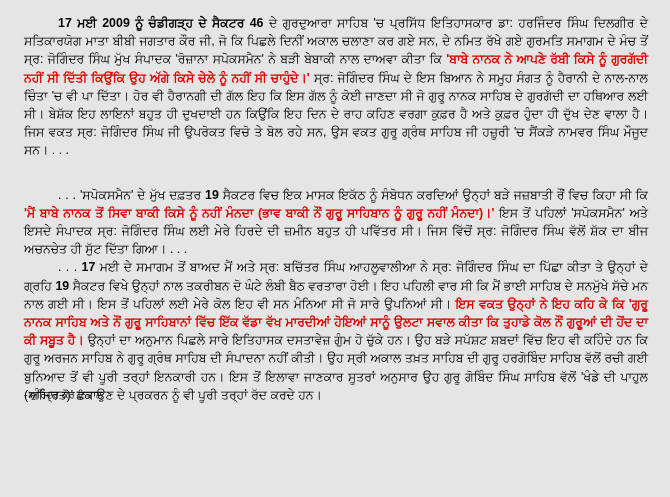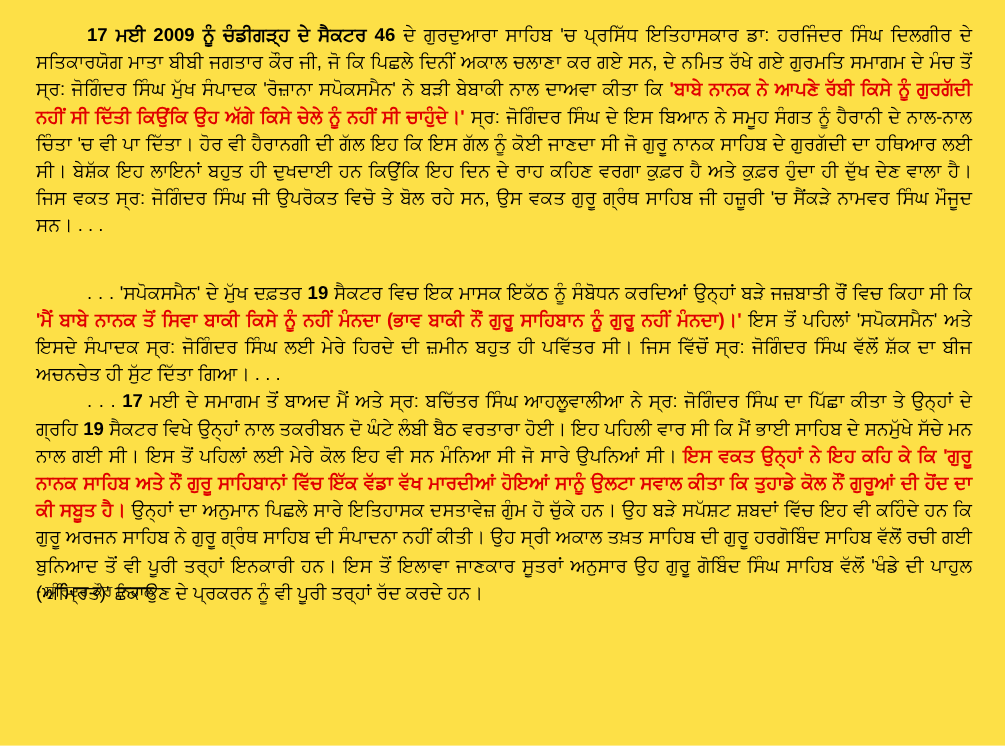--- a/index.html
+++ b/index.html
@@ -12,21 +12,21 @@
     background: #ffffff;
     font-family: "Liberation Sans", sans-serif;
     overflow: hidden;
   }
   .page {
     position: relative;
     width: 670px;
     height: 497px;
     box-sizing: border-box;
     padding: 14px 22px 8px 24px;
-    background: #fde047;
+    background: #e5e5e5;
   }
   .para {
     font-size: 12.4px;
     line-height: 18.2px;
     color: #000000;
     text-align: justify;
     margin: 0 0 0 0;
     font-family: "Liberation Sans", sans-serif;
   }
   .para.p1 { margin-bottom: 26px; }

